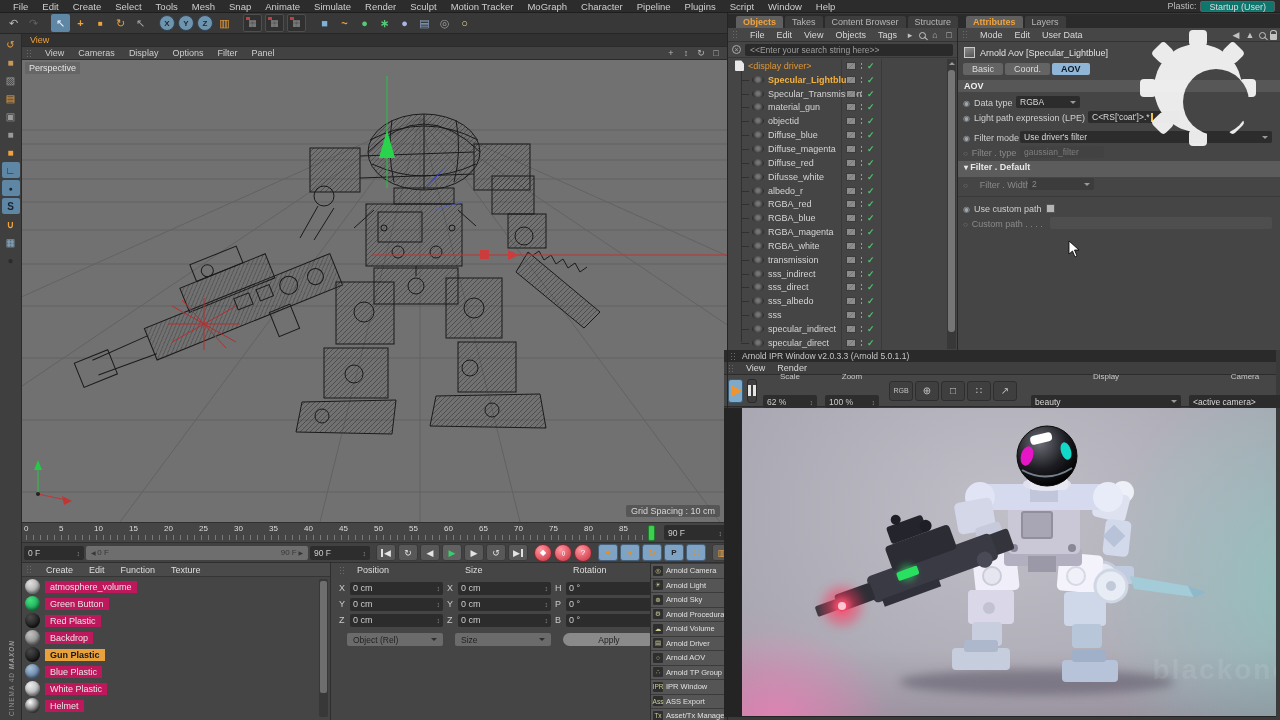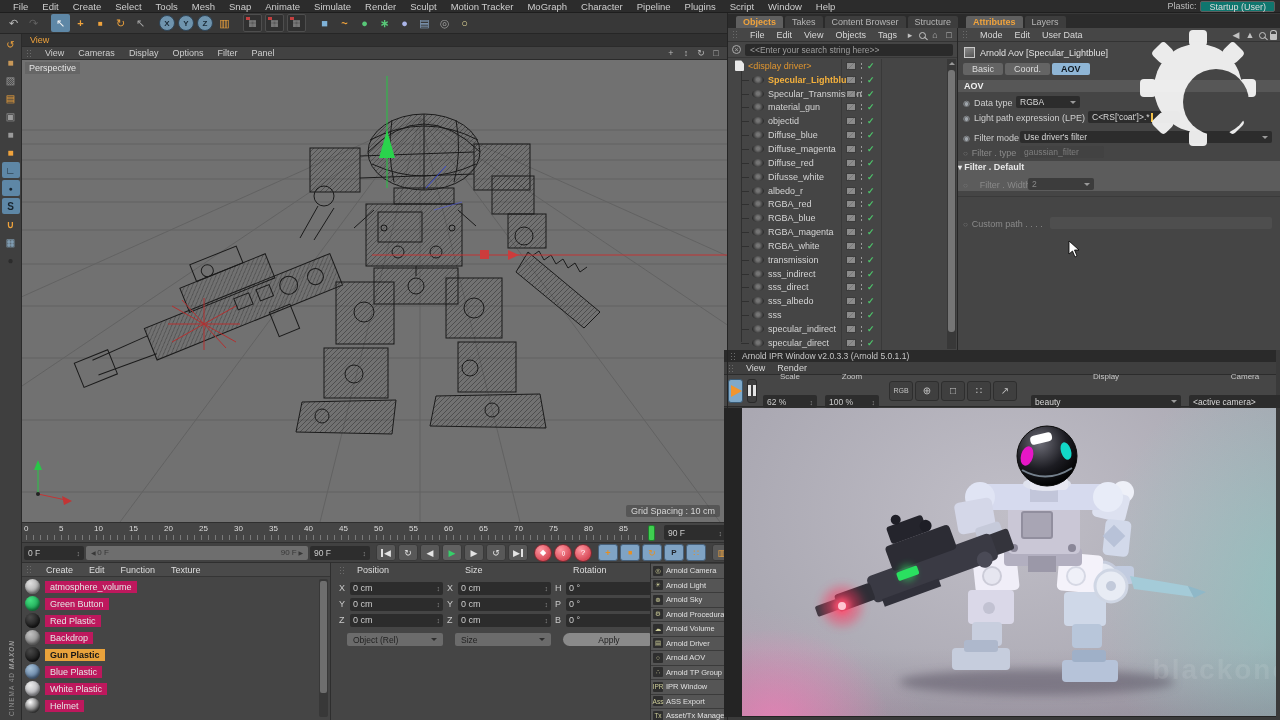--- a/index.html
+++ b/index.html
@@ -143,21 +143,21 @@
   .chip.selected{background:#8fb6d6;color:#10181f;font-weight:bold;}
   .ap-sec{position:absolute;left:0;top:52px;width:322px;height:12px;background:#575757;font-weight:bold;font-size:9px;color:#f0f0f0;line-height:12px;padding-left:6px;}
   .ap-row{position:absolute;left:0;width:322px;height:13px;display:flex;align-items:center;font-size:9px;color:#cfcfcf;padding-left:5px;gap:4px;}
   .ap-row.off{color:#8a8a8a;}
   .rdo::before{content:"\25C9";font-size:8px;color:#a0a6ac;}
   .off .rdo::before{content:"\25CB";color:#7a7a7a;}
   .afield{position:absolute;height:12px;background:#2c2c2c;border-radius:2px;display:flex;align-items:center;padding:0 4px;color:#d8d8d8;font-size:8.5px;}
   .afield.dis{background:#424242;color:#7e7e7e;}
   .addc{position:absolute;height:12px;background:#2c2c2c;border-radius:2px;display:flex;align-items:center;justify-content:space-between;padding:0 4px;color:#d8d8d8;font-size:8.5px;}
   .addc::after{content:"";border:3px solid transparent;border-top-color:#9a9a9a;margin-top:3px;}
-  .subhdr{position:absolute;left:0;width:322px;height:30px;background:#5c5c5c;font-size:9px;color:#e8e8e8;font-weight:bold;line-height:12px;}
+  .subhdr{position:absolute;left:0;width:322px;height:16px;background:#5c5c5c;font-size:9px;color:#e8e8e8;font-weight:bold;line-height:12px;padding-left:6px;}
   .subhdr::before{content:"\25BE\00a0";font-size:8px;}
   .caret{display:inline-block;width:2px;height:9px;background:#f2c14a;margin-left:1px;}
   .chkbx{width:9px;height:9px;background:#b5b5b5;border:1px solid #565656;}
   .divline{position:absolute;left:0;width:322px;height:1px;background:#3a3a3a;}
   
   .ipr{position:absolute;left:724px;top:350px;width:552px;height:370px;background:#3a3a3a;}
   .ipr-title{height:12px;background:#2a2a2a;display:flex;align-items:center;gap:4px;padding-left:4px;font-size:8.5px;color:#c8c8c8;}
   .ipr-menu{height:13px;background:#3f3f3f;display:flex;align-items:center;border-bottom:1px solid #2c2c2c;}
   .ipr-toolbar{height:32px;background:#464646;display:flex;align-items:center;gap:4px;padding:0 4px;border-bottom:1px solid #2a2a2a;}
   .play{width:24px;height:24px;background:#7fa9c9;border:1px solid #3a5a74;border-radius:3px;display:flex;align-items:center;justify-content:center;}
@@ -1087,20 +1087,25 @@
       </div>
     <div class="subhdr" style="top:133px"><span>Filter . Default</span></div>
     <div class="ap-row off" style="top:150px">
       <span class="rdo"></span>
       <span style="padding-left:8px">Filter . Width</span>
     </div>
     <div class="addc" style="left:70px;top:150px;width:66px;background:#3c3c3c;color:#8a8a8a">
         <span>2</span>
       </div>
     <div class="divline" style="top:168px"></div>
+    <div class="ap-row" style="top:174px">
+      <span class="rdo"></span>
+      <span>Use custom path</span>
+      <span class="chkbx"></span>
+    </div>
     <div class="ap-row off" style="top:189px">
       <span class="rdo"></span>
       <span>Custom path . . . .</span>
     </div>
     <div class="afield dis" style="left:92px;top:189px;width:222px;background:#4e4e4e"></div>
   </div>
 
   <div class="ipr">
     <div class="ipr-title">
       <span class="grip" style="margin:0 1px 0 2px"></span>

